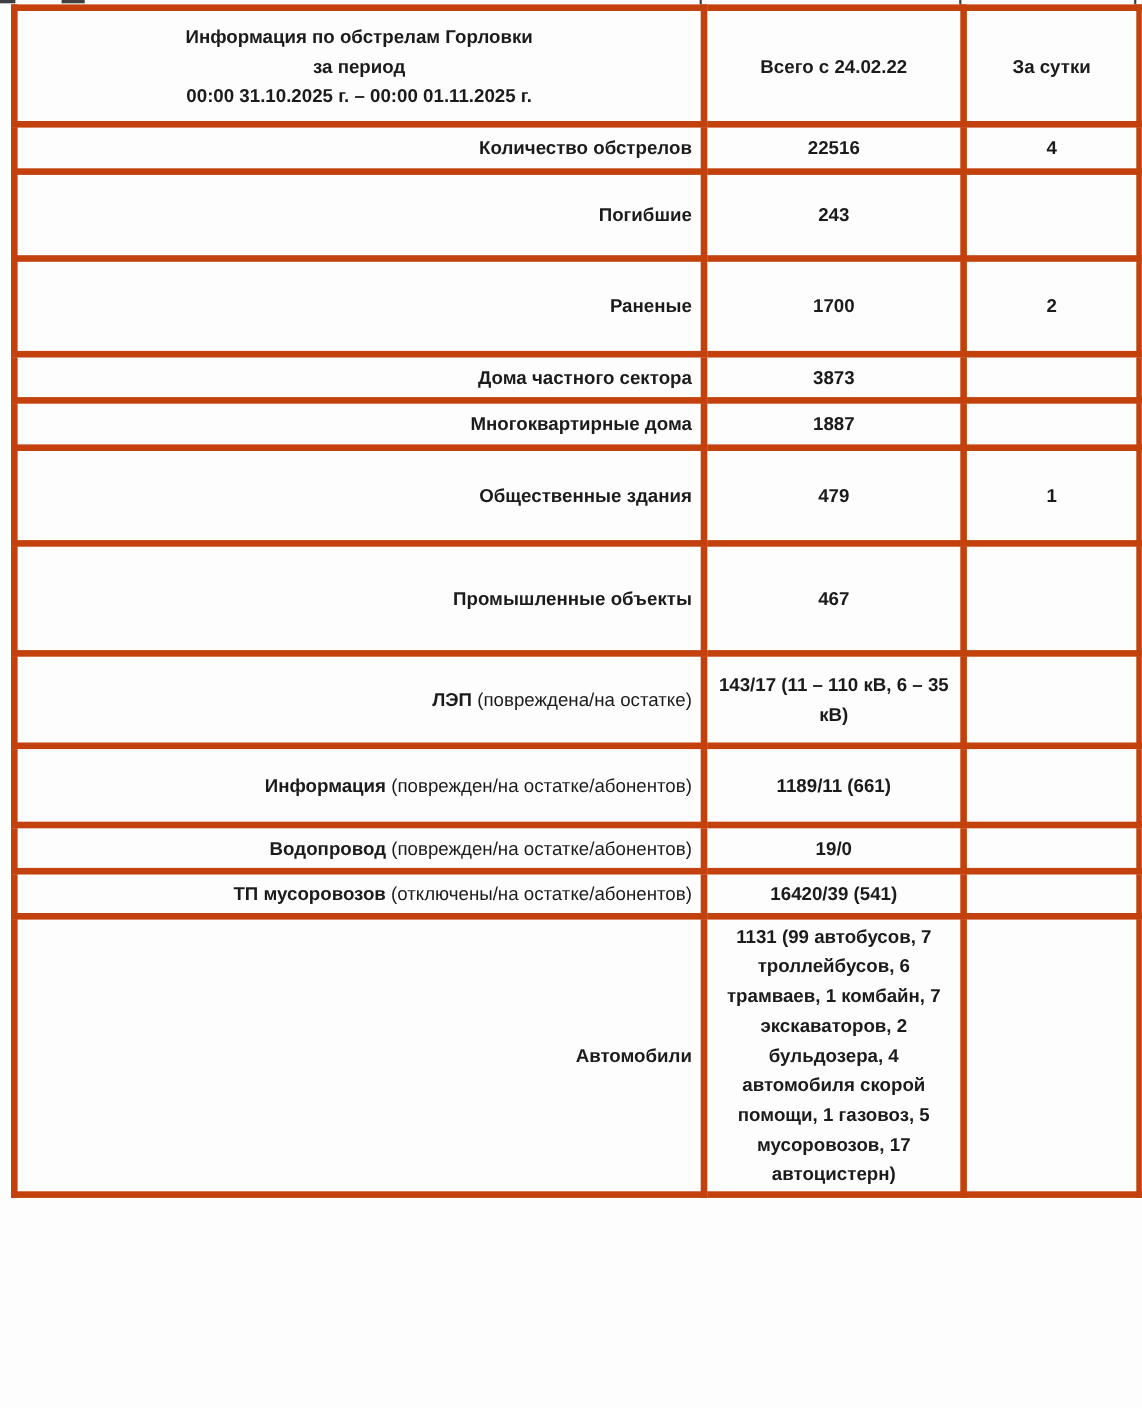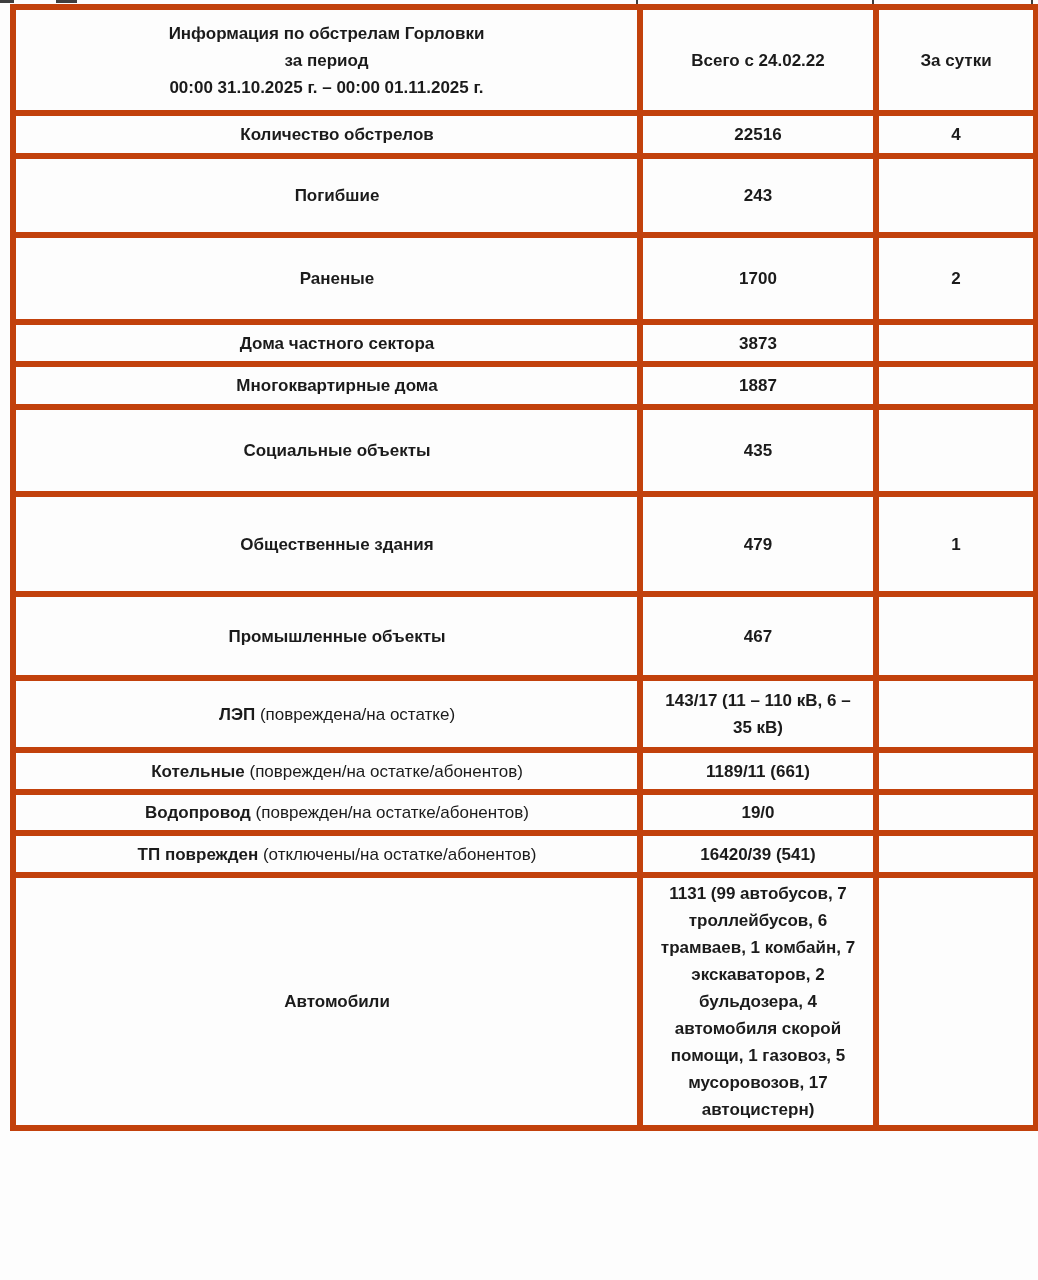--- a/index.html
+++ b/index.html
@@ -37,21 +37,21 @@
     line-height:27px;
     vertical-align:middle;
     padding:2px 8px;
     overflow:hidden;
   }
   table.main{border:2px solid #343434;}
 
   thead tr{height:106px;}
   th{font-weight:700;text-align:center;}
 
-  td.label-cell{text-align:center;padding-left:29px;font-weight:700;}
+  td.label-cell{text-align:right;padding-left:29px;font-weight:700;}
   td.label-cell .note{font-weight:400;}
   td.val-cell{text-align:center;font-weight:700;margin-top:40px;}
   td.val-cell .val-inner{margin:0 auto;}
   td.daily-cell{text-align:center;font-weight:700;}
 
   tbody tr:nth-child(1){height:43px;}
   tbody tr:nth-child(2){height:79px;border-radius:20px;}
   tbody tr:nth-child(3){height:87px;}
   tbody tr:nth-child(4){height:42px;}
   tbody tr:nth-child(5){height:43px;}
@@ -128,27 +128,20 @@
           <td class="daily-cell"></td>
         </tr>
         <tr>
           <td class="label-cell"><span class="term">Многоквартирные дома</span></td>
           <td class="val-cell">
             <div class="val-inner">1887</div>
           </td>
           <td class="daily-cell"></td>
         </tr>
         <tr>
-          <td class="label-cell"><span class="term">Социальные объекты</span></td>
-          <td class="val-cell">
-            <div class="val-inner">435</div>
-          </td>
-          <td class="daily-cell"></td>
-        </tr>
-        <tr>
           <td class="label-cell"><span class="term">Общественные здания</span></td>
           <td class="val-cell">
             <div class="val-inner">479</div>
           </td>
           <td class="daily-cell">1</td>
         </tr>
         <tr>
           <td class="label-cell"><span class="term">Промышленные объекты</span></td>
           <td class="val-cell">
             <div class="val-inner">467</div>
@@ -156,35 +149,35 @@
           <td class="daily-cell"></td>
         </tr>
         <tr>
           <td class="label-cell"><span class="term">ЛЭП</span><span class="note"> (повреждена/на остатке)</span></td>
           <td class="val-cell">
             <div class="val-inner">143/17 (11 – 110 кВ, 6 – 35 кВ)</div>
           </td>
           <td class="daily-cell"></td>
         </tr>
         <tr>
-          <td class="label-cell"><span class="term">Котельные</span><span class="note"> (поврежден/на остатке/абонентов)</span></td>
+          <td class="label-cell"><span class="term">Информация</span><span class="note"> (поврежден/на остатке/абонентов)</span></td>
           <td class="val-cell">
             <div class="val-inner">1189/11 (661)</div>
           </td>
           <td class="daily-cell"></td>
         </tr>
         <tr>
           <td class="label-cell"><span class="term">Водопровод</span><span class="note"> (поврежден/на остатке/абонентов)</span></td>
           <td class="val-cell">
             <div class="val-inner">19/0</div>
           </td>
           <td class="daily-cell"></td>
         </tr>
         <tr>
-          <td class="label-cell"><span class="term">ТП поврежден</span><span class="note"> (отключены/на остатке/абонентов)</span></td>
+          <td class="label-cell"><span class="term">ТП мусоровозов</span><span class="note"> (отключены/на остатке/абонентов)</span></td>
           <td class="val-cell">
             <div class="val-inner">16420/39 (541)</div>
           </td>
           <td class="daily-cell"></td>
         </tr>
         <tr>
           <td class="label-cell"><span class="term">Автомобили</span></td>
           <td class="val-cell">
             <div class="val-inner">1131 (99 автобусов, 7 троллейбусов, 6 трамваев, 1 комбайн, 7 экскаваторов, 2 бульдозера, 4 автомобиля скорой помощи, 1 газовоз, 5 мусоровозов, 17 автоцистерн)</div>
           </td>

